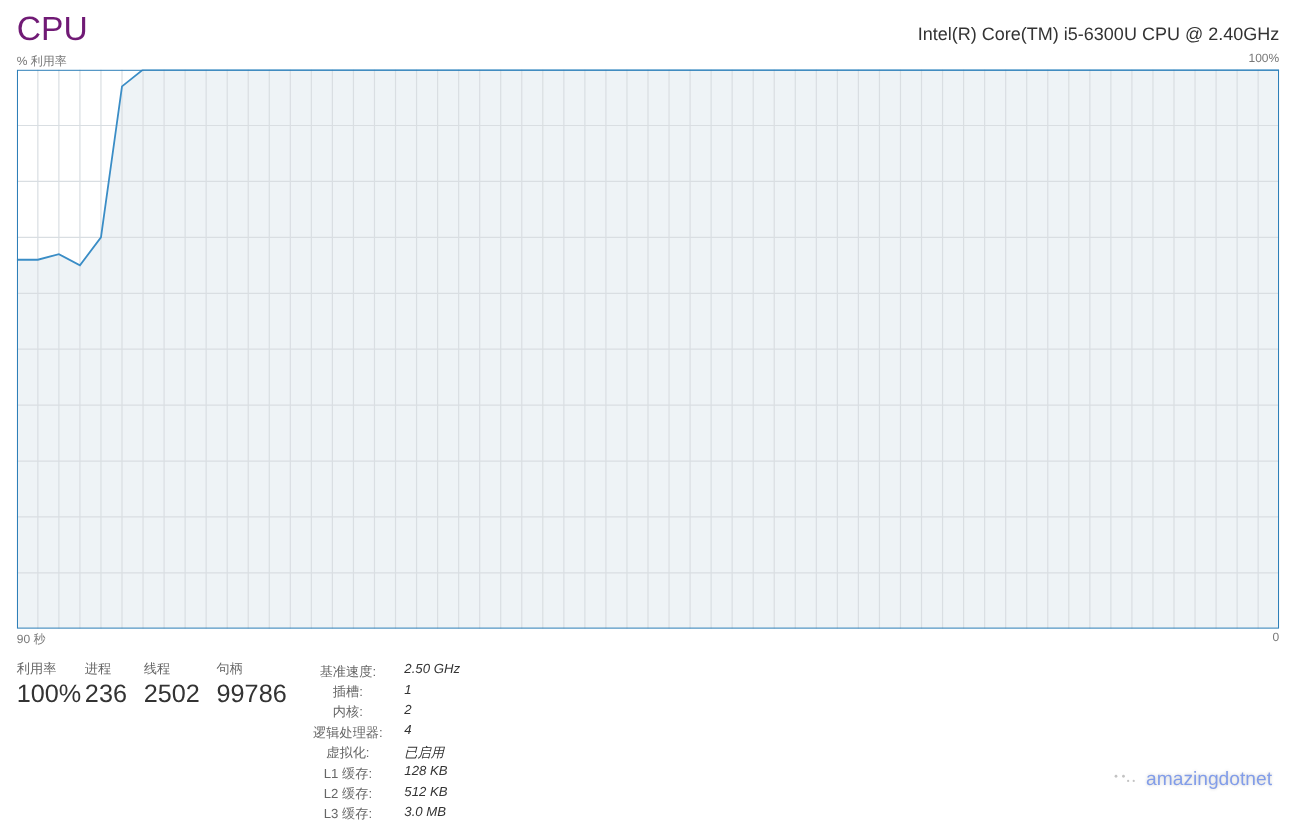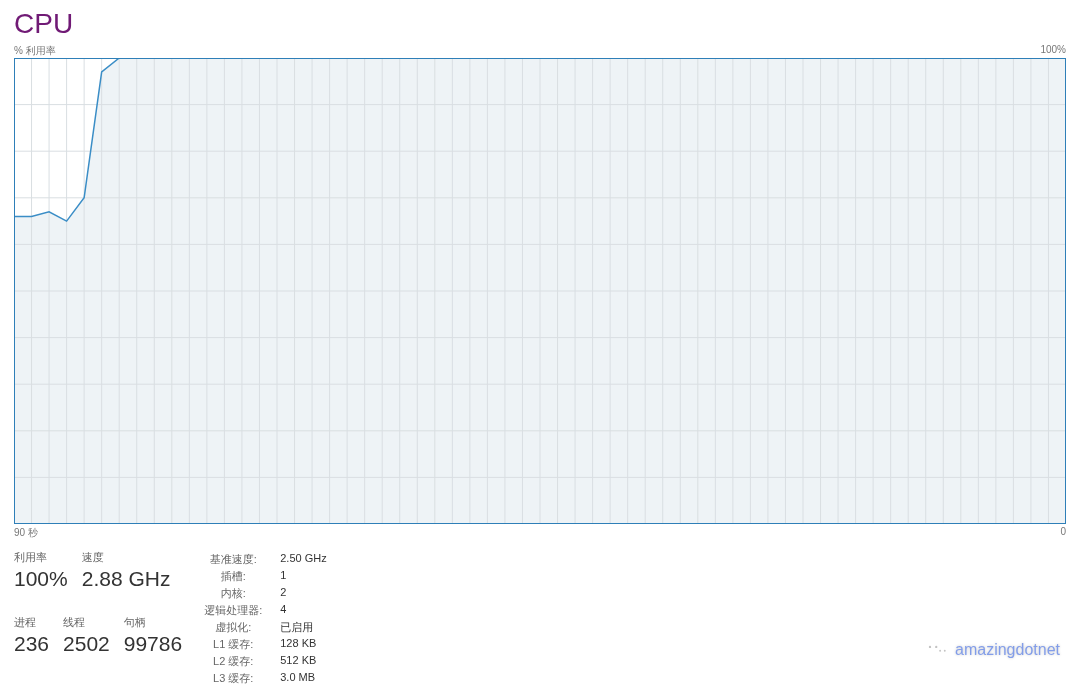--- a/index.html
+++ b/index.html
@@ -53,22 +53,22 @@
       color: #777;
       margin-top: 2px;
     }
     .stats-section {
       display: flex;
       padding: 10px 14px 0 14px;
       gap: 22px;
     }
     .stats-left {
       display: flex;
-      flex-direction: column;
-      gap: 24px;
+      flex-direction: row;
+      gap: 3px;
     }
     .stats-row {
       display: flex;
       gap: 14px;
     }
     .stat-block {
       display: flex;
       flex-direction: column;
     }
     .stat-label {
@@ -89,20 +89,21 @@
       font-size: 11px;
       align-content: start;
       padding-top: 2px;
     }
     .stats-right .key {
       color: #666;
       text-align: center;
     }
     .stats-right .val {
       color: #333;
+      font-style: italic;
     }
     .watermark {
       position: absolute;
       right: 20px;
       bottom: 30px;
       display: flex;
       align-items: center;
       gap: 4px;
       opacity: 0.55;
       color: #1d4ed8;
@@ -113,20 +114,21 @@
       width: 28px;
       height: 24px;
       opacity: 0.9;
     }
   </style>
 </head>
 <body>
 
 <div class="header">
   <div class="title">CPU</div>
+  <div class="cpu-model">Intel(R) Core(TM) i5-6300U CPU @ 2.40GHz</div>
 </div>
 
 <div class="axis-labels">
   <span>% 利用率</span>
   <span>100%</span>
 </div>
 
 <div class="chart-container">
   <svg class="chart-svg" id="cpu-chart" viewBox="0 0 1052 466" preserveAspectRatio="none">
       <rect x="0" y="0" width="1052" height="466" fill="#ffffff"></rect>
@@ -211,24 +213,20 @@
   <span>0</span>
 </div>
 
 <div class="stats-section">
   <div class="stats-left">
     <div class="stats-row">
       <div class="stat-block">
         <span class="stat-label">利用率</span>
         <span class="stat-value">100%</span>
       </div>
-      <div class="stat-block">
-        <span class="stat-label">速度</span>
-        <span class="stat-value">2.88 GHz</span>
-      </div>
     </div>
     <div class="stats-row">
       <div class="stat-block">
         <span class="stat-label">进程</span>
         <span class="stat-value">236</span>
       </div>
       <div class="stat-block">
         <span class="stat-label">线程</span>
         <span class="stat-value">2502</span>
       </div>

